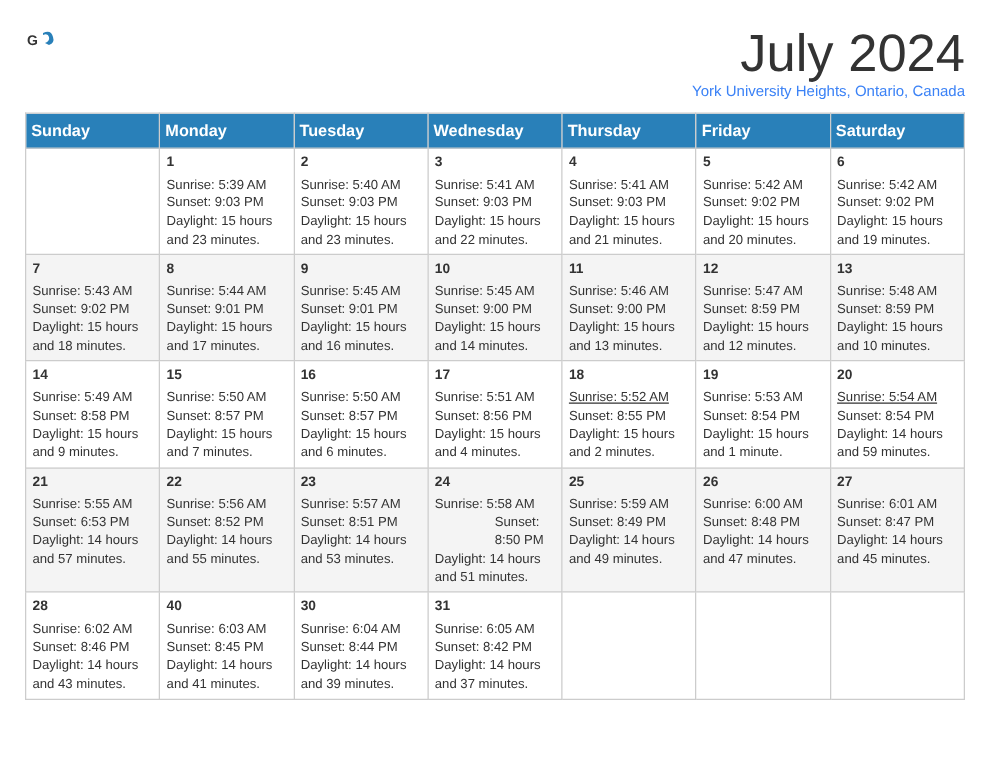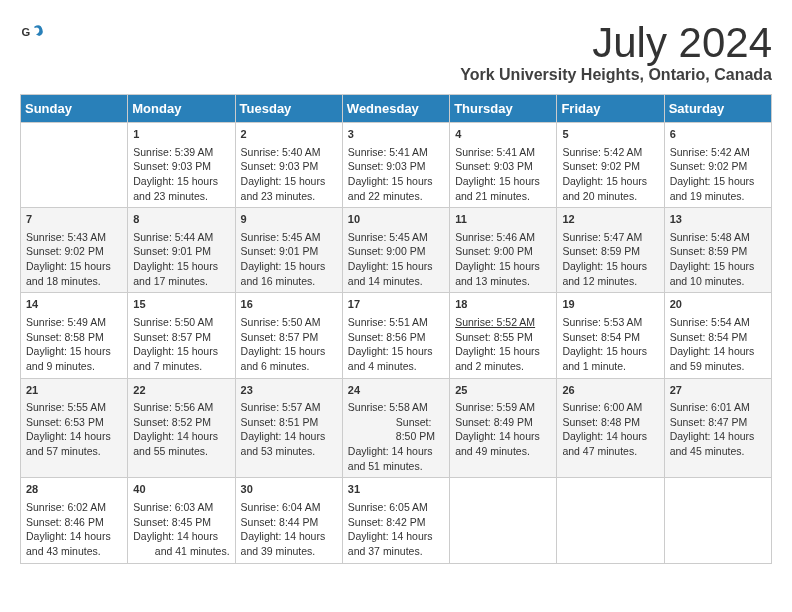--- a/index.html
+++ b/index.html
@@ -38,23 +38,23 @@
     .title-area {
       text-align: right;
     }
     .month-title {
       font-size: 42px;
       font-weight: normal;
       color: #333;
       line-height: 1.1;
     }
     .location-title {
-      font-size: 16px;
-      color: #404040;
-      font-weight: bold;
+      font-size: 12px;
+      color: #3b82f6;
+      font-weight: normal;
     }
     table {
       width: 100%;
       border-collapse: collapse;
     }
     th {
       background-color: #2980b9;
       color: white;
       font-size: 13px;
       font-weight: bold;
@@ -248,21 +248,21 @@
         </td>
         <td>
           <span class="day-num">19</span>
           <span style="display: block;">Sunrise: 5:53 AM</span>
           <span style="display: block;">Sunset: 8:54 PM</span>
           <span style="display: block;">Daylight: 15 hours</span>
           <span style="display: block;">and 1 minute.</span>
         </td>
         <td>
           <span class="day-num">20</span>
-          <span style="display: block;">Sunrise: 5:54 AM</span>
+          <span style="display: block; text-decoration: underline;">Sunrise: 5:54 AM</span>
           <span style="display: block;">Sunset: 8:54 PM</span>
           <span style="display: block;">Daylight: 14 hours</span>
           <span style="display: block;">and 59 minutes.</span>
         </td>
       </tr>
       <tr>
         <td>
           <span class="day-num">21</span>
           <span style="display: block;">Sunrise: 5:55 AM</span>
           <span style="display: block;">Sunset: 6:53 PM</span>
@@ -318,21 +318,21 @@
           <span style="display: block;">Sunrise: 6:02 AM</span>
           <span style="display: block;">Sunset: 8:46 PM</span>
           <span style="display: block;">Daylight: 14 hours</span>
           <span style="display: block;">and 43 minutes.</span>
         </td>
         <td>
           <span class="day-num">40</span>
           <span style="display: block;">Sunrise: 6:03 AM</span>
           <span style="display: block;">Sunset: 8:45 PM</span>
           <span style="display: block;">Daylight: 14 hours</span>
-          <span style="display: block; text-align: right;">and 41 minutes.</span>
+          <span style="display: block;">and 41 minutes.</span>
         </td>
         <td>
           <span class="day-num">30</span>
           <span style="display: block;">Sunrise: 6:04 AM</span>
           <span style="display: block;">Sunset: 8:44 PM</span>
           <span style="display: block;">Daylight: 14 hours</span>
           <span style="display: block;">and 39 minutes.</span>
         </td>
         <td>
           <span class="day-num">31</span>

